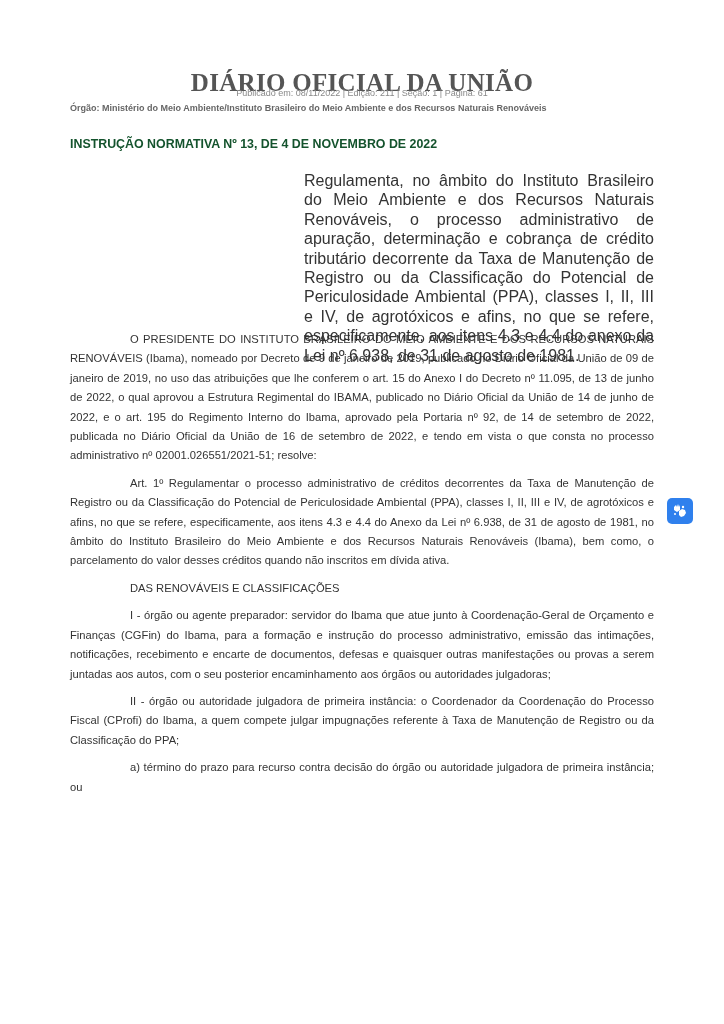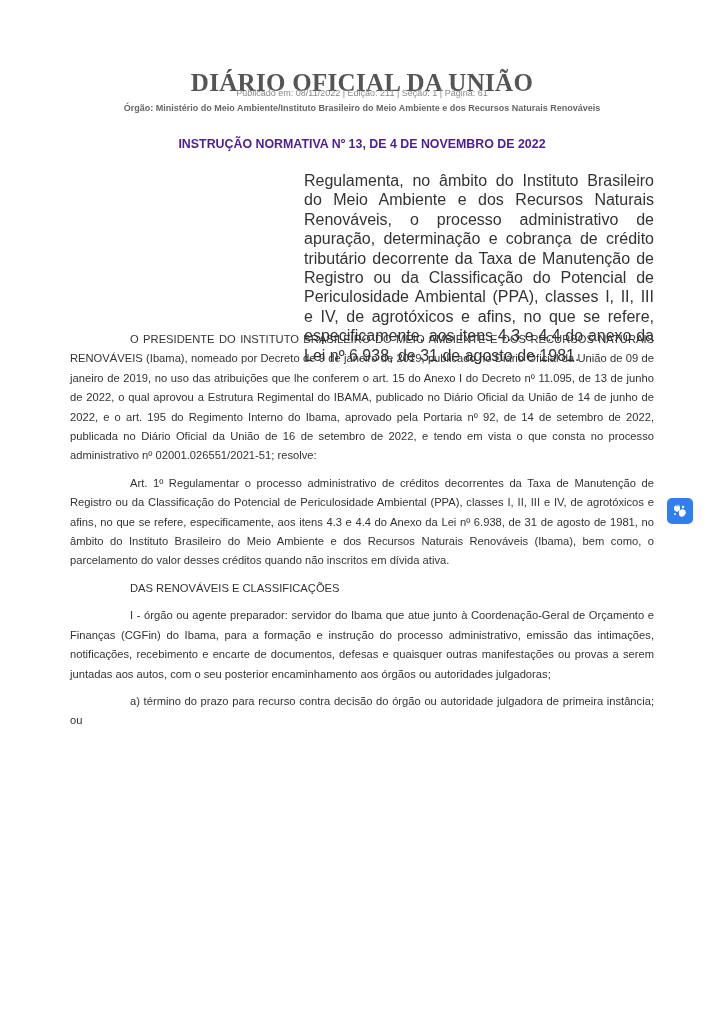--- a/index.html
+++ b/index.html
@@ -4,24 +4,24 @@
 <style>
   html, body { margin: 0; padding: 0; background: #ffffff; }
   body { width: 724px; height: 1024px; position: relative; overflow: hidden;
          font-family: "Liberation Sans", sans-serif; color: #333333; }
   .page { position: absolute; left: 70px; top: 0; width: 584px; }
   .masthead-title { position: absolute; left: 0; right: 0; top: 69px; text-align: center;
          font-family: "Liberation Serif", serif; font-weight: bold; font-size: 25px;
          color: #555555; letter-spacing: 0.3px; }
   .pubinfo { position: absolute; left: 0; right: 0; top: 88px; text-align: center;
          font-size: 9px; color: #888888; }
-  .orgao { position: absolute; left: 0; right: 0; top: 103px; text-align: center;
+  .orgao { position: absolute; left: 0; right: 0; top: 103px; text-align: left;
          font-size: 9px; color: #666666; font-weight: bold; }
-  .doc-title { position: absolute; left: 0; right: 0; top: 137px; text-align: center;
-         font-size: 12.4px; font-weight: bold; color: #4c1d95; }
+  .doc-title { position: absolute; left: 0; right: 0; top: 137px; 
+         font-size: 12.4px; font-weight: bold; color: #14532d; }
   .ementa { position: absolute; left: 234px; top: 171px; width: 350px;
          font-size: 16px; line-height: 19.4px; text-align: justify; color: #333333; }
   .body-text { position: absolute; left: 0; top: 330px; width: 584px;
          font-size: 11.2px; line-height: 19.4px; color: #333333; }
   .body-text p { margin: 0 0 8px 0; text-indent: 60px; text-align: justify; }
   .body-text p.heading { text-indent: 60px; margin-bottom: 8px; }
   .vlibras { position: absolute; left: 667px; top: 498px; width: 26px; height: 26px;
          background: #2f80ed; border-radius: 5px; display: flex; align-items: center;
          justify-content: center; }
 </style>
@@ -35,20 +35,21 @@
 
   <div class="doc-title">INSTRUÇÃO NORMATIVA Nº 13, DE 4 DE NOVEMBRO DE 2022</div>
 
   <div class="ementa">Regulamenta, no âmbito do Instituto Brasileiro do Meio Ambiente e dos Recursos Naturais Renováveis, o processo administrativo de apuração, determinação e cobrança de crédito tributário decorrente da Taxa de Manutenção de Registro ou da Classificação do Potencial de Periculosidade Ambiental (PPA), classes I, II, III e IV, de agrotóxicos e afins, no que se refere, especificamente, aos itens 4.3 e 4.4 do anexo da Lei nº 6.938, de 31 de agosto de 1981.</div>
 
   <div class="body-text">
     <p>O PRESIDENTE DO INSTITUTO BRASILEIRO DO MEIO AMBIENTE E DOS RECURSOS NATURAIS RENOVÁVEIS (Ibama), nomeado por Decreto de 9 de janeiro de 2019, publicado no Diário Oficial da União de 09 de janeiro de 2019, no uso das atribuições que lhe conferem o art. 15 do Anexo I do Decreto nº 11.095, de 13 de junho de 2022, o qual aprovou a Estrutura Regimental do IBAMA, publicado no Diário Oficial da União de 14 de junho de 2022, e o art. 195 do Regimento Interno do Ibama, aprovado pela Portaria nº 92, de 14 de setembro de 2022, publicada no Diário Oficial da União de 16 de setembro de 2022, e tendo em vista o que consta no processo administrativo nº 02001.026551/2021-51; resolve:</p>
     <p>Art. 1º Regulamentar o processo administrativo de créditos decorrentes da Taxa de Manutenção de Registro ou da Classificação do Potencial de Periculosidade Ambiental (PPA), classes I, II, III e IV, de agrotóxicos e afins, no que se refere, especificamente, aos itens 4.3 e 4.4 do Anexo da Lei nº 6.938, de 31 de agosto de 1981, no âmbito do Instituto Brasileiro do Meio Ambiente e dos Recursos Naturais Renováveis (Ibama), bem como, o parcelamento do valor desses créditos quando não inscritos em dívida ativa.</p>
     <p class="heading">DAS RENOVÁVEIS E CLASSIFICAÇÕES</p>
     <p>I - órgão ou agente preparador: servidor do Ibama que atue junto à Coordenação-Geral de Orçamento e Finanças (CGFin) do Ibama, para a formação e instrução do processo administrativo, emissão das intimações, notificações, recebimento e encarte de documentos, defesas e quaisquer outras manifestações ou provas a serem juntadas aos autos, com o seu posterior encaminhamento aos órgãos ou autoridades julgadoras;</p>
+    <p>II - órgão ou autoridade julgadora de primeira instância: o Coordenador da Coordenação do Processo Fiscal (CProfi) do Ibama, a quem compete julgar impugnações referente à Taxa de Manutenção de Registro ou da Classificação do PPA;</p>
     <p>a) término do prazo para recurso contra decisão do órgão ou autoridade julgadora de primeira instância; ou</p>
   </div>
 </div>
 
 <div class="vlibras">
   <svg width="18" height="18" viewBox="0 0 18 18">
     <g fill="#ffffff">
       <path d="M3 5 L5 3 L6 5 L7 2 L8 5 L9 3 L9 8 L6 10 L3 8 Z"></path>
       <path d="M8 9 L11 7 L14 8 L15 11 L13 14 L10 15 L8 13 Z"></path>
       <circle cx="12" cy="5" r="1.2"></circle>

